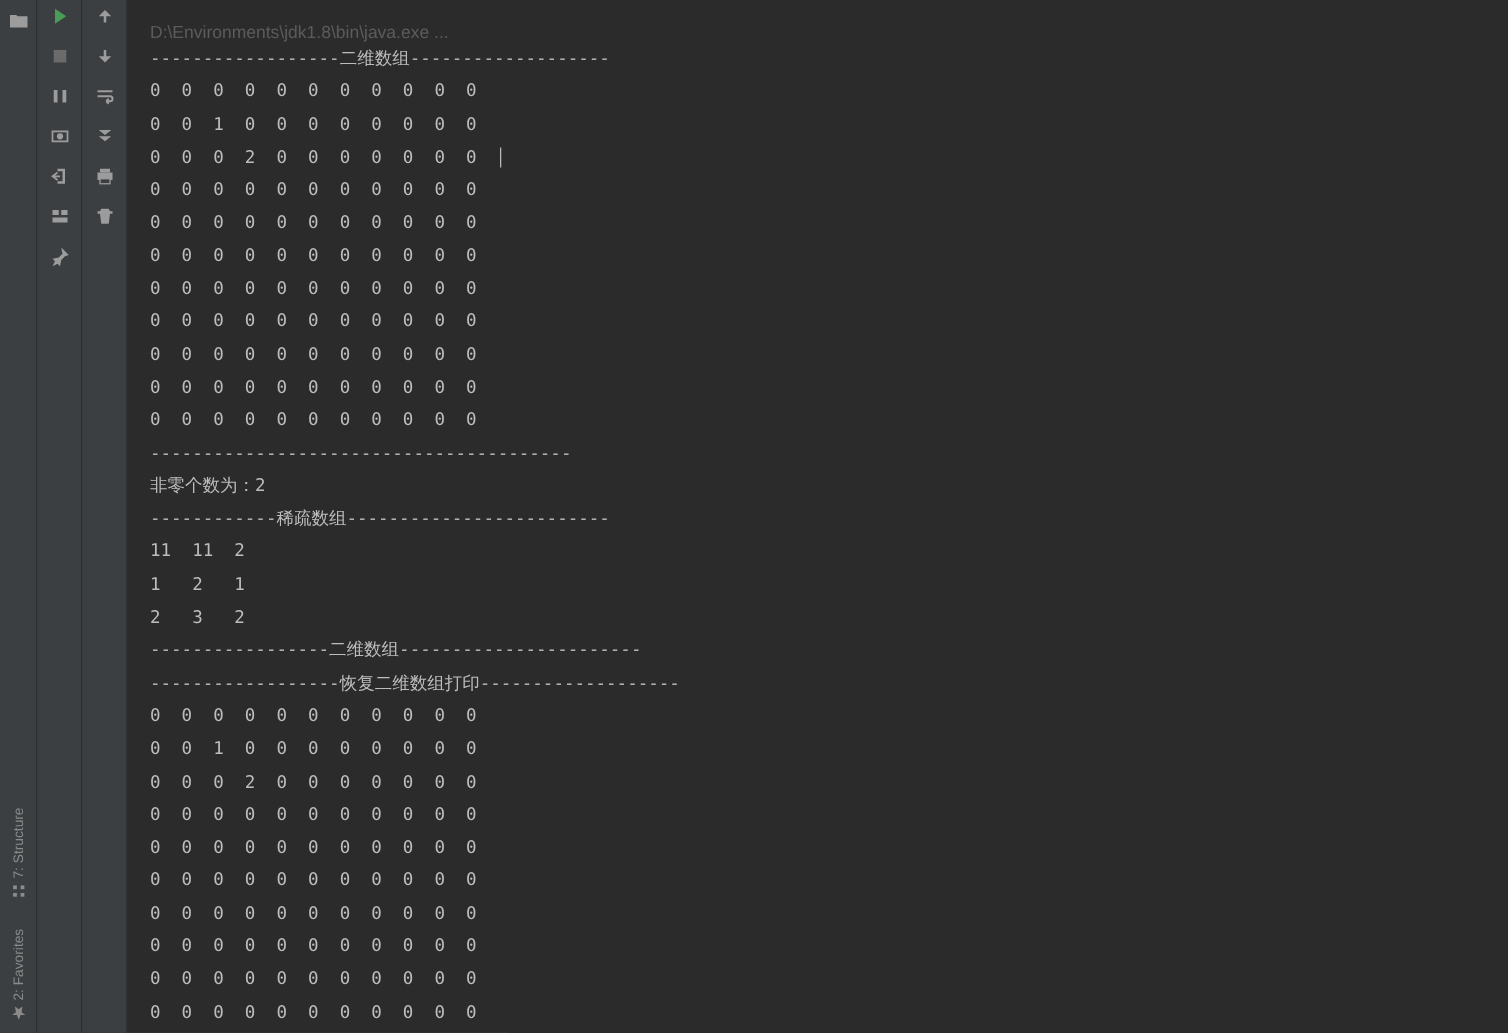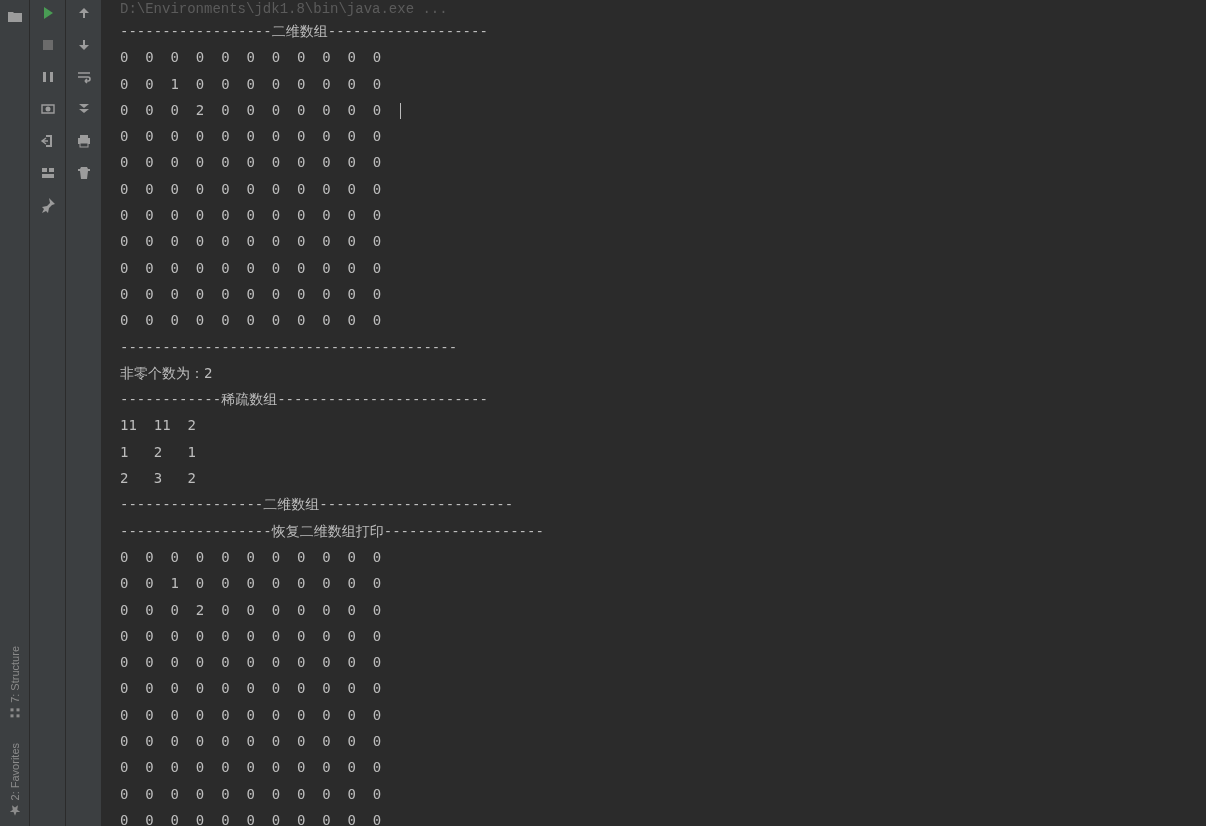--- a/index.html
+++ b/index.html
@@ -86,23 +86,23 @@
     font-family: "Consolas","Menlo",monospace;
     font-size: 14px;
     line-height: 26.3px;
     color: #bdbdbd;
     white-space: pre;
   }
   .header-line {
     color: #7b7b7b;
     font-size: 14px;
     line-height: 18px;
-    padding-top: 0;
+    padding-top: 16px;
     opacity: 0.6;
-    font-family: Liberation Mono, monospace;
+    font-family: Liberation Sans, sans-serif;
   }
   .caret {
     display: inline-block;
     width: 1px;
     height: 16px;
     background: #bbbbbb;
     vertical-align: middle;
     margin-left: 2px;
   }
 

